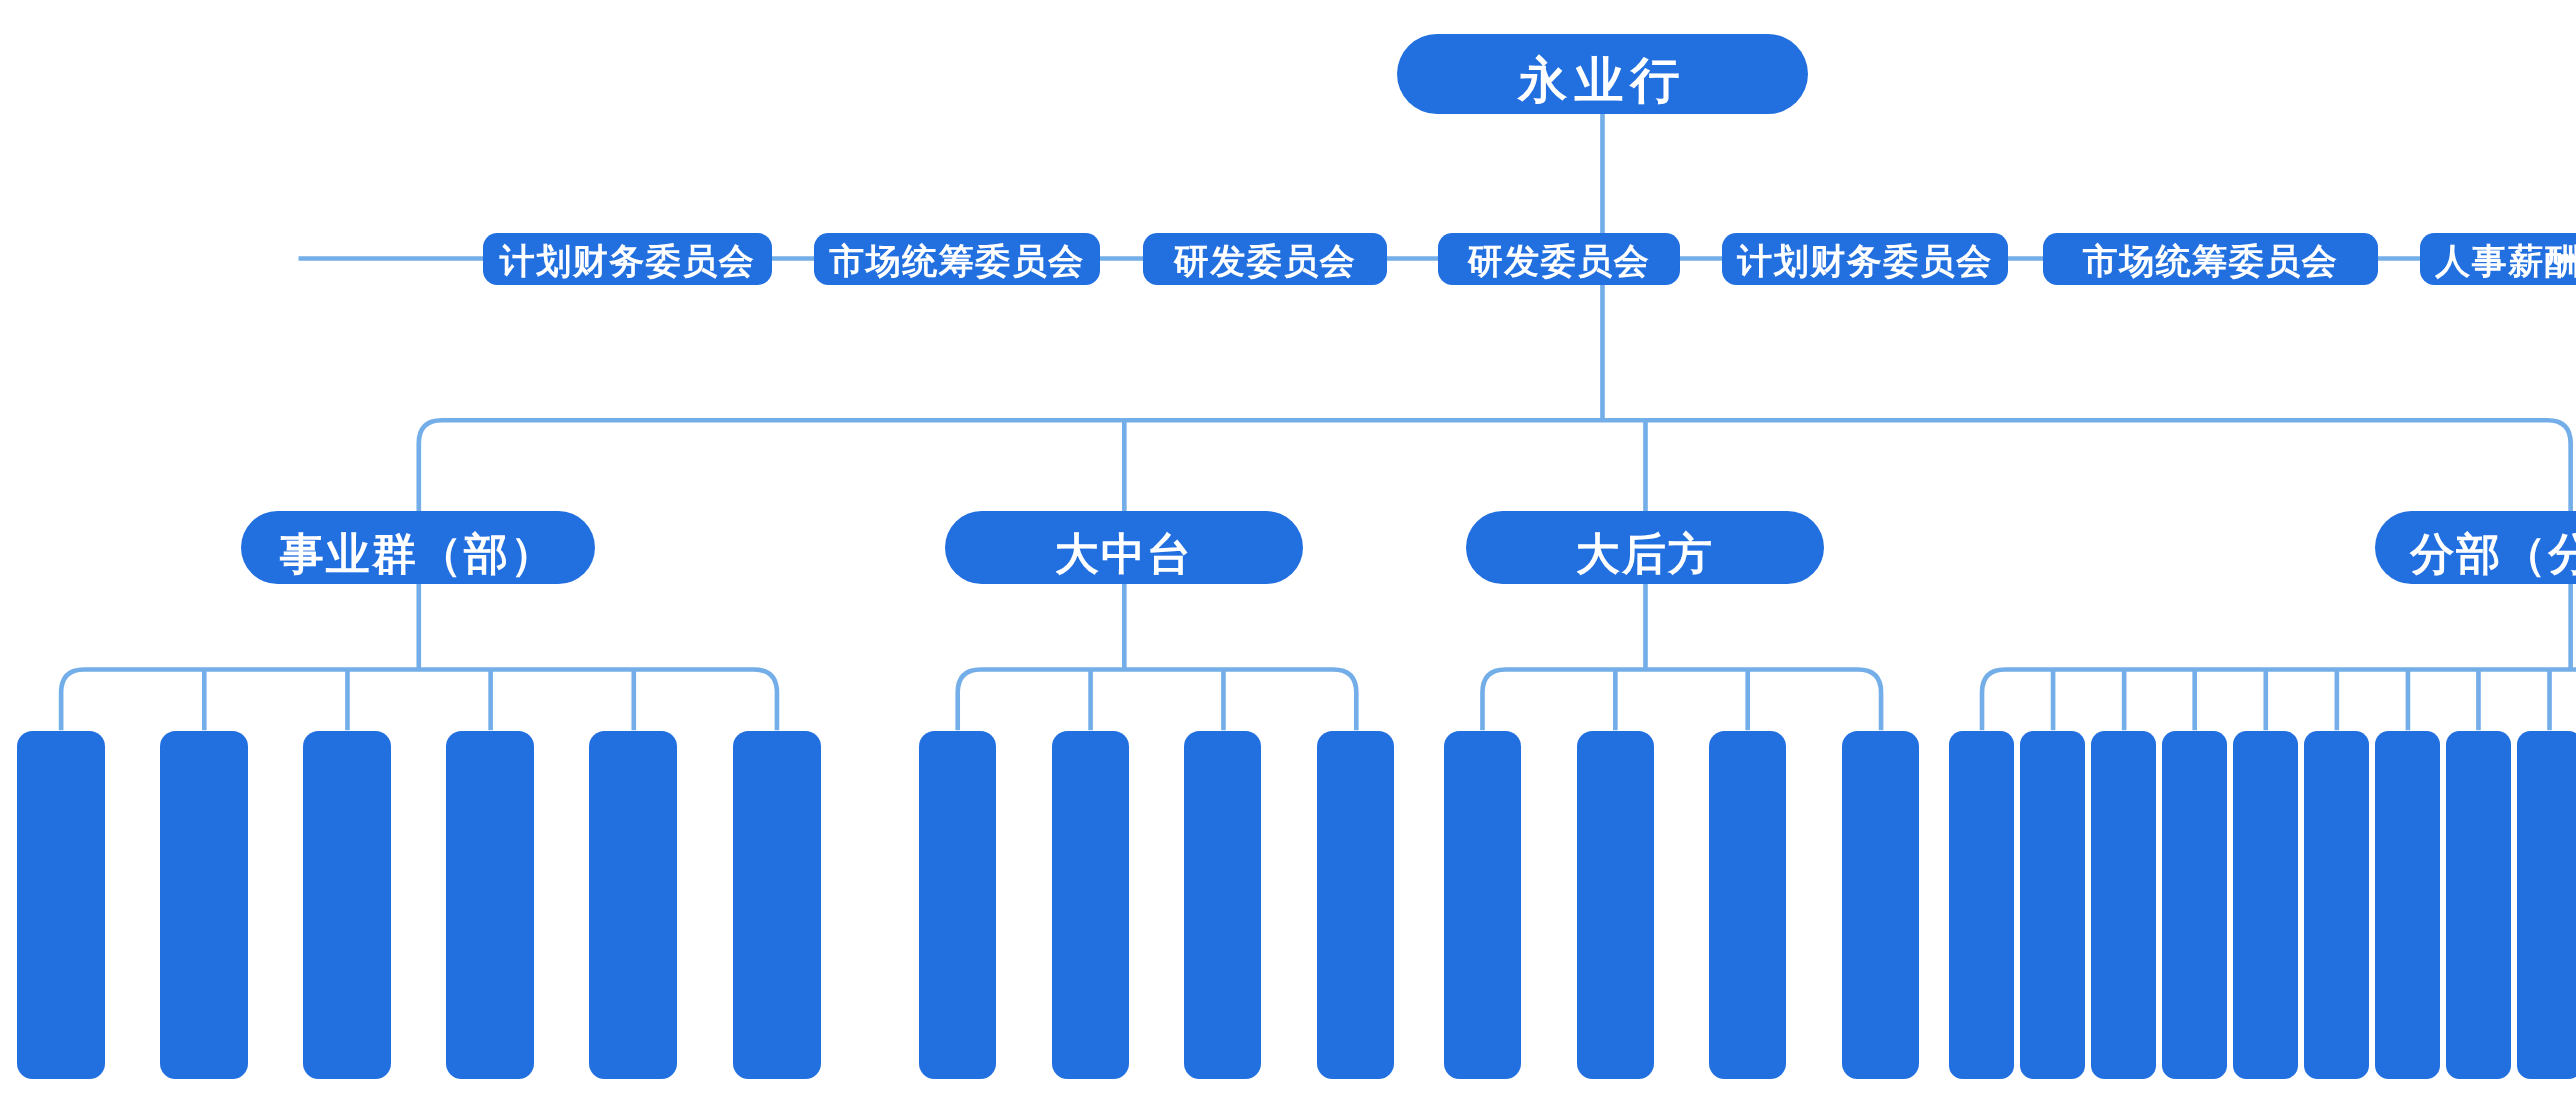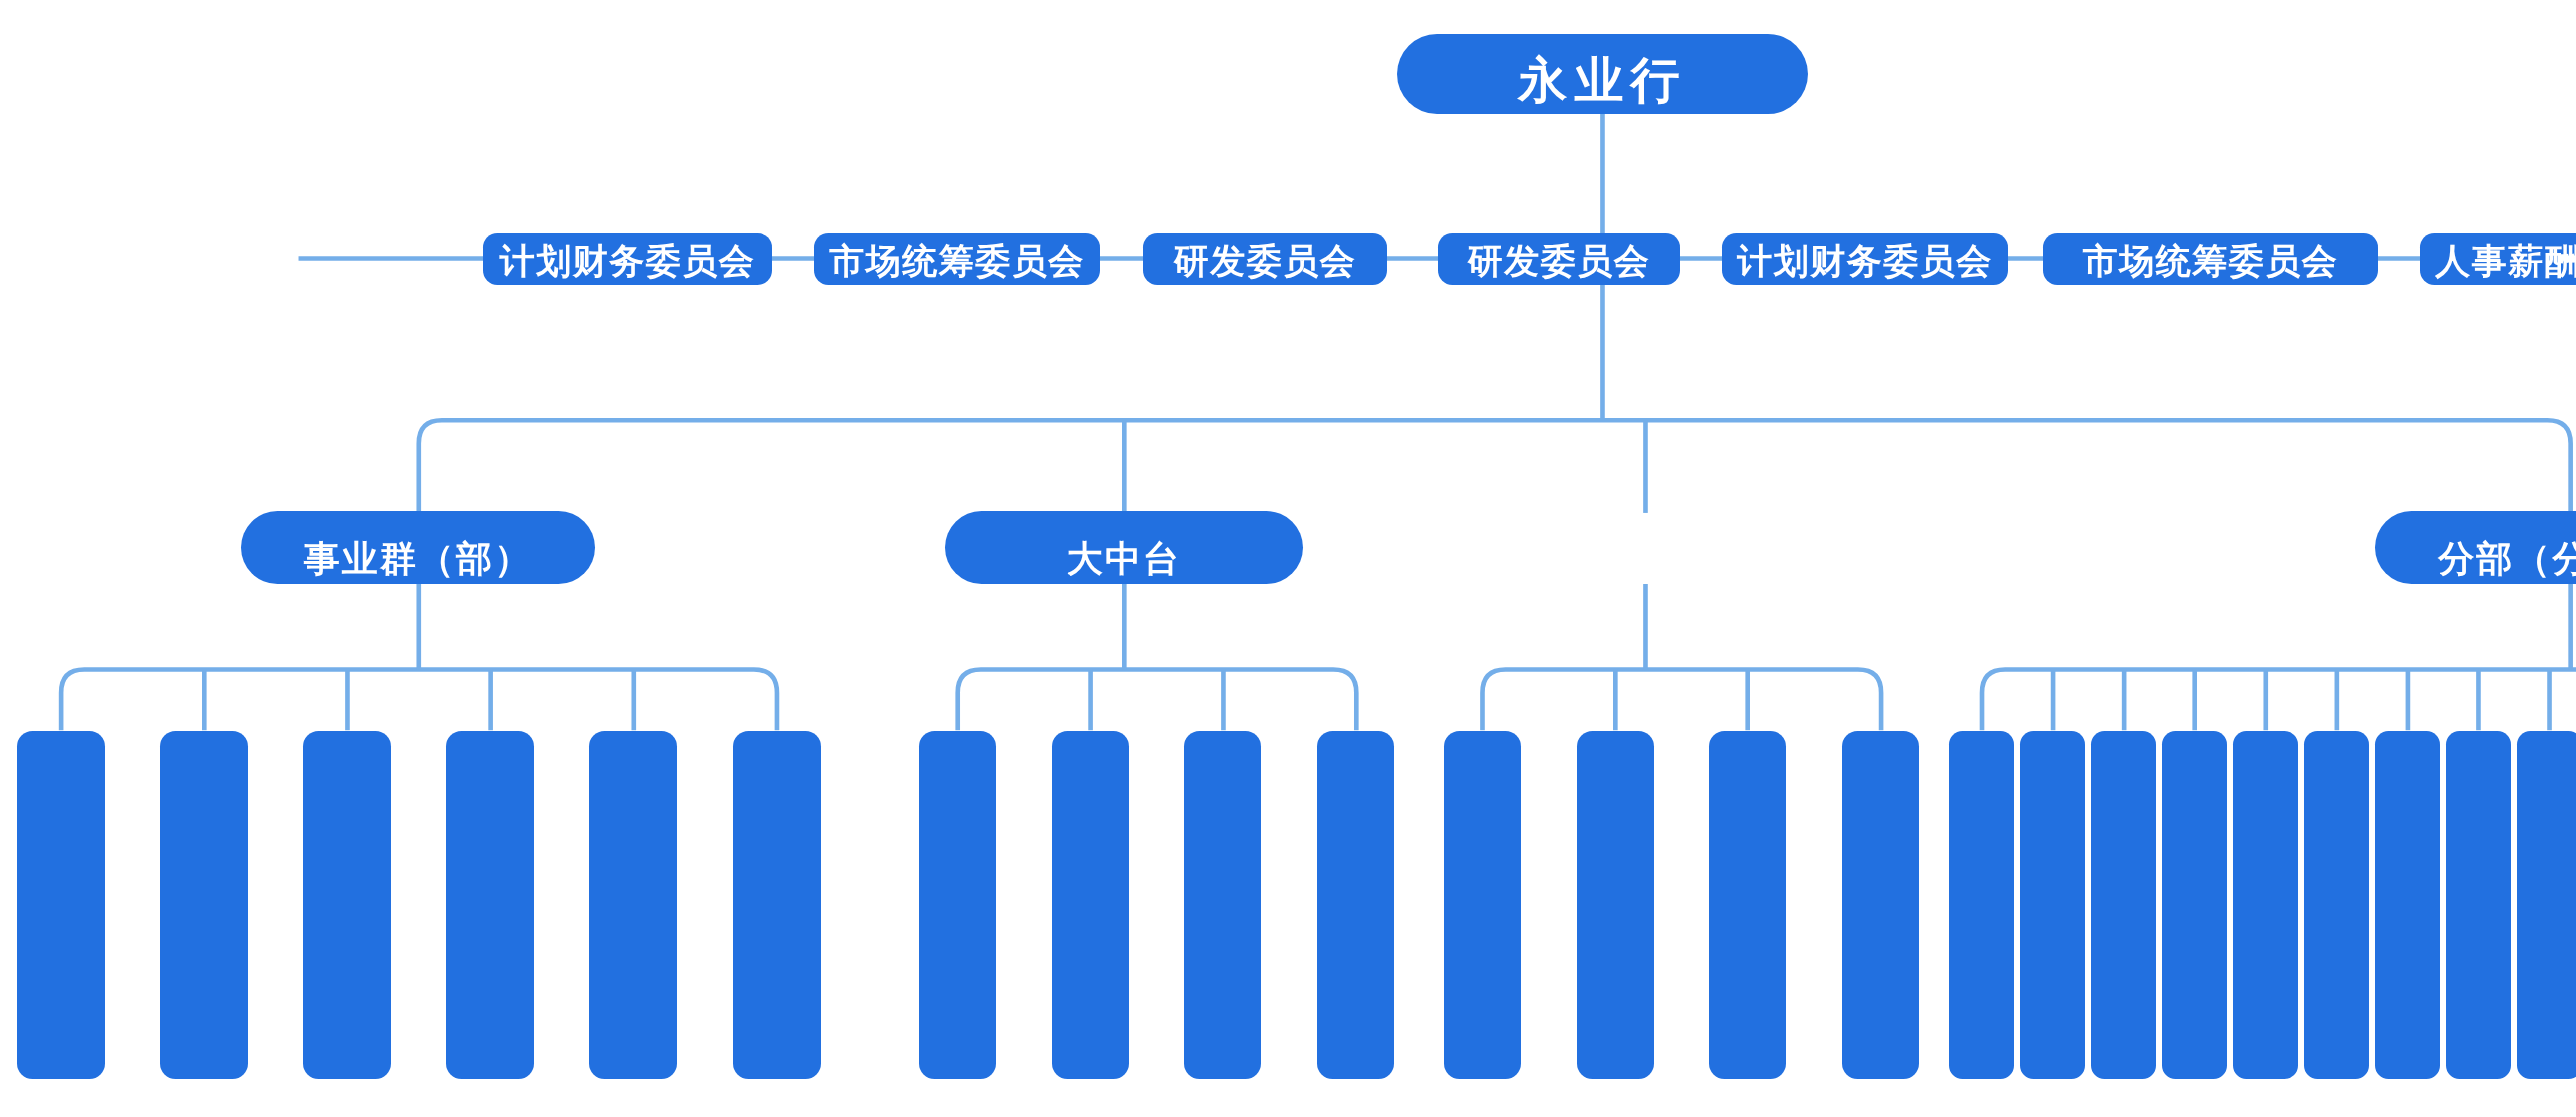--- a/index.html
+++ b/index.html
@@ -11,21 +11,21 @@
 
   .pill, .vbox { position: absolute; z-index: 2; background: #2270E0; color: #FFFFFF;
                  display: flex; align-items: flex-end; justify-content: center;
                  font-weight: 600; white-space: nowrap; box-sizing: border-box; }
 
   .root   { left: 1397px; top: 34px;  width: 411px; height: 80px; border-radius: 40px;
             font-size: 49px; letter-spacing: 7.2px; font-weight: 700; }
 
   .committee { top: 233px; height: 52px; border-radius: 14.4px; font-size: 35px; letter-spacing: 1.5px; }
 
-  .branch { top: 511px; height: 73px; border-radius: 37px; font-size: 36px; letter-spacing: 2.1px; }
+  .branch { top: 511px; height: 73px; border-radius: 37px; font-size: 44px; letter-spacing: 2.1px; }
 
   .vbox { top: 731px; height: 348px; border-radius: 15.5px; font-size: 31px; }
   .g1 { width: 88px; }
   .g2, .g3 { width: 77px; }
   .g4 { width: 65px; font-size: 30px; border-radius: 13.4px; }
 
   .vlabel { writing-mode: vertical-lr; text-orientation: mixed;
             text-align: center; line-height: 1.12; }
   .vlabel .col { display: block; }
   .vbox.two-col-a { font-size: 27px; }   
@@ -108,20 +108,23 @@
   <div class="pill committee" style="left:2420px;width:286px">
       <span>人事薪酬委员会</span>
     </div>
 
   <div class="pill branch" style="left:241px;width:354px">
       <span>事业群（部）</span>
     </div>
   <div class="pill branch" style="left:945px;width:358px">
       <span>大中台</span>
     </div>
+  <div class="pill branch" style="left:1466px;width:358px">
+      <span>大后方</span>
+    </div>
   <div class="pill branch" style="left:2375px;width:393px">
       <span>分部（分公司）</span>
     </div>
 
   <div class="vbox g1" style="left:16.5px">
       <span class="vlabel">资源环境事业群</span>
     </div>
   <div class="vbox g1" style="left:160px">
       <span class="vlabel">资源利用事业群</span>
     </div>

